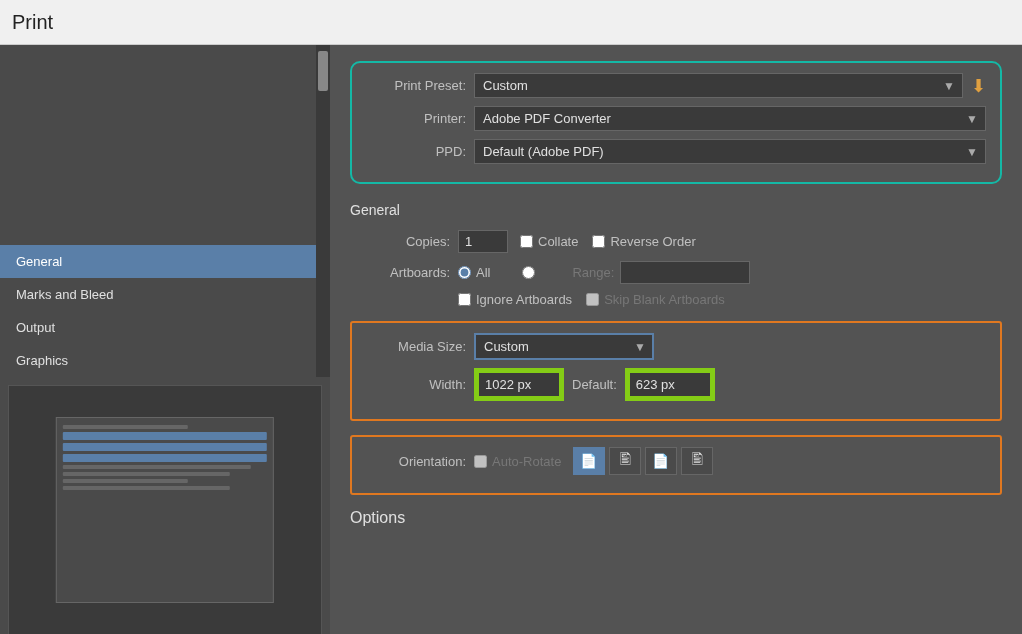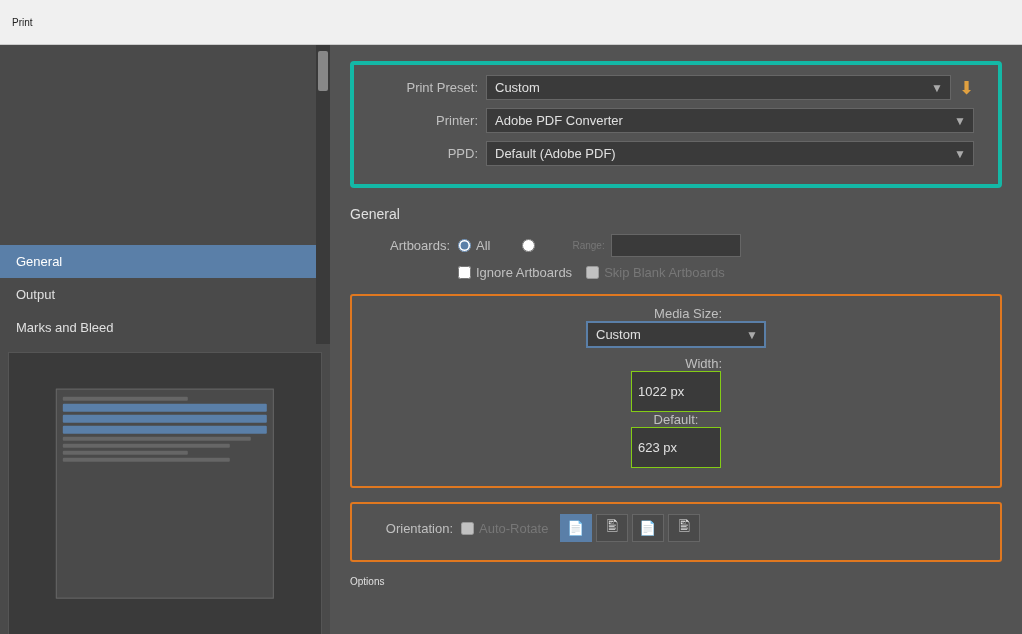--- a/index.html
+++ b/index.html
@@ -9,21 +9,21 @@
       font-size: 13px;
       color: #e0e0e0;
       width: 1022px;
       height: 634px;
       overflow: hidden;
     }
     .title-bar {
       background: #f0f0f0;
       color: #222;
       padding: 22px 12px;
-      font-size: 10px;
+      font-size: 20px;
       font-weight: normal;
       height: 36px;
       display: flex;
       align-items: center;
       border-bottom: 1px solid #ccc;
     }
     .main-layout {
       display: flex;
       height: calc(634px - 36px);
     }
@@ -107,23 +107,23 @@
       margin: 3px 2px;
       border-radius: 1px;
     }
     .right-panel {
       flex: 1;
       background: #535353;
       padding: 16px 20px;
       overflow-y: auto;
     }
     .preset-section {
-      border: 4px solid #14b8a6;
-      border-radius: 4px;
-      padding: 10px 24px;
+      border: 2px solid #14b8a6;
+      border-radius: 10px;
+      padding: 10px 14px;
       margin-bottom: 18px;
     }
     .form-row {
       display: flex;
       align-items: center;
       margin-bottom: 8px;
     }
     .form-label {
       text-align: right;
       color: #c0c0c0;
@@ -225,50 +225,49 @@
     .media-section {
       border: 2px solid #e07820;
       border-radius: 3px;
       padding: 10px 14px;
       margin-bottom: 14px;
     }
     .media-row {
       display: flex;
       align-items: center;
       margin-bottom: 8px;
-      flex-direction: column;
     }
     .media-select-wrapper {
       position: relative;
       display: flex;
       align-items: center;
     }
     .media-select-wrapper select {
       background: #3a3a3a;
       color: #e0e0e0;
       border: 2px solid #5a7fa8;
       padding: 4px 28px 4px 8px;
       font-size: 13px;
       appearance: none;
       -webkit-appearance: none;
       cursor: pointer;
       width: 180px;
     }
     .size-input {
       background: #3a3a3a;
       color: #e0e0e0;
-      border: 1px solid #84cc16;
-      padding: 12px 6px;
+      border: 5px solid #84cc16;
+      padding: 4px 6px;
       width: 90px;
       font-size: 13px;
     }
     .orientation-section {
       border: 2px solid #e07820;
       border-radius: 3px;
-      padding: 10px 1px;
+      padding: 10px 14px;
       margin-bottom: 14px;
     }
     .orient-row {
       display: flex;
       align-items: center;
       margin-bottom: 8px;
     }
     .orient-btn {
       background: #4a4a4a;
       border: 1px solid #666;
@@ -281,48 +280,49 @@
       align-items: center;
       justify-content: center;
       font-size: 14px;
     }
     .orient-btn.active {
       background: #5a7fa8;
       border-color: #5a7fa8;
     }
     .options-title {
       color: #e0e0e0;
-      font-size: 10px;
+      font-size: 16px;
       margin-top: 10px;
     }
     .disabled-text {
       color: #777;
     }
     .range-label {
       color: #777;
-      font-size: 10px;
+      font-size: 13px;
       margin-right: 6px;
     }
   </style>
 </head>
 <body>
 
 <div class="title-bar">
   <span>Print</span>
 </div>
 
 <div class="main-layout">
 
   <div class="left-panel">
     <div class="nav-scroll">
       <div class="nav-items-col">
         <ul class="nav-list">
           <li class="nav-item active">General</li>
+          <li class="nav-item">Marks and Bleed</li>
           <li class="nav-item">Output</li>
-          <li class="nav-item">Marks and Bleed</li>
+          <li class="nav-item">Graphics</li>
         </ul>
       </div>
       <div class="scroll-track">
         <div class="scroll-thumb"></div>
       </div>
     </div>
 
     <div class="preview-box">
       <div class="preview-inner">
         <div class="preview-mock">
@@ -367,20 +367,32 @@
           <select>
             <option>Default (Adobe PDF)</option>
           </select>
           <span class="select-arrow">▼</span>
         </div>
       </div>
     </div>
 
     <div class="section-title">General</div>
 
+    <div class="copies-row">
+      <span class="form-label">Copies:</span>
+      <input class="copies-input" type="text" value="1" style="">
+      <label class="checkbox-label">
+        <input type="checkbox" style="">
+        <span>Collate</span>
+      </label>
+      <label class="checkbox-label">
+        <input type="checkbox" style="">
+        <span>Reverse Order</span>
+      </label>
+    </div>
 
     <div class="artboards-row">
       <span class="form-label">Artboards:</span>
       <label class="radio-label">
         <input type="radio" name="artboards" checked="" style="">
         <span>All</span>
       </label>
       <label class="radio-label">
         <input type="radio" name="artboards" style="">
       </label>

